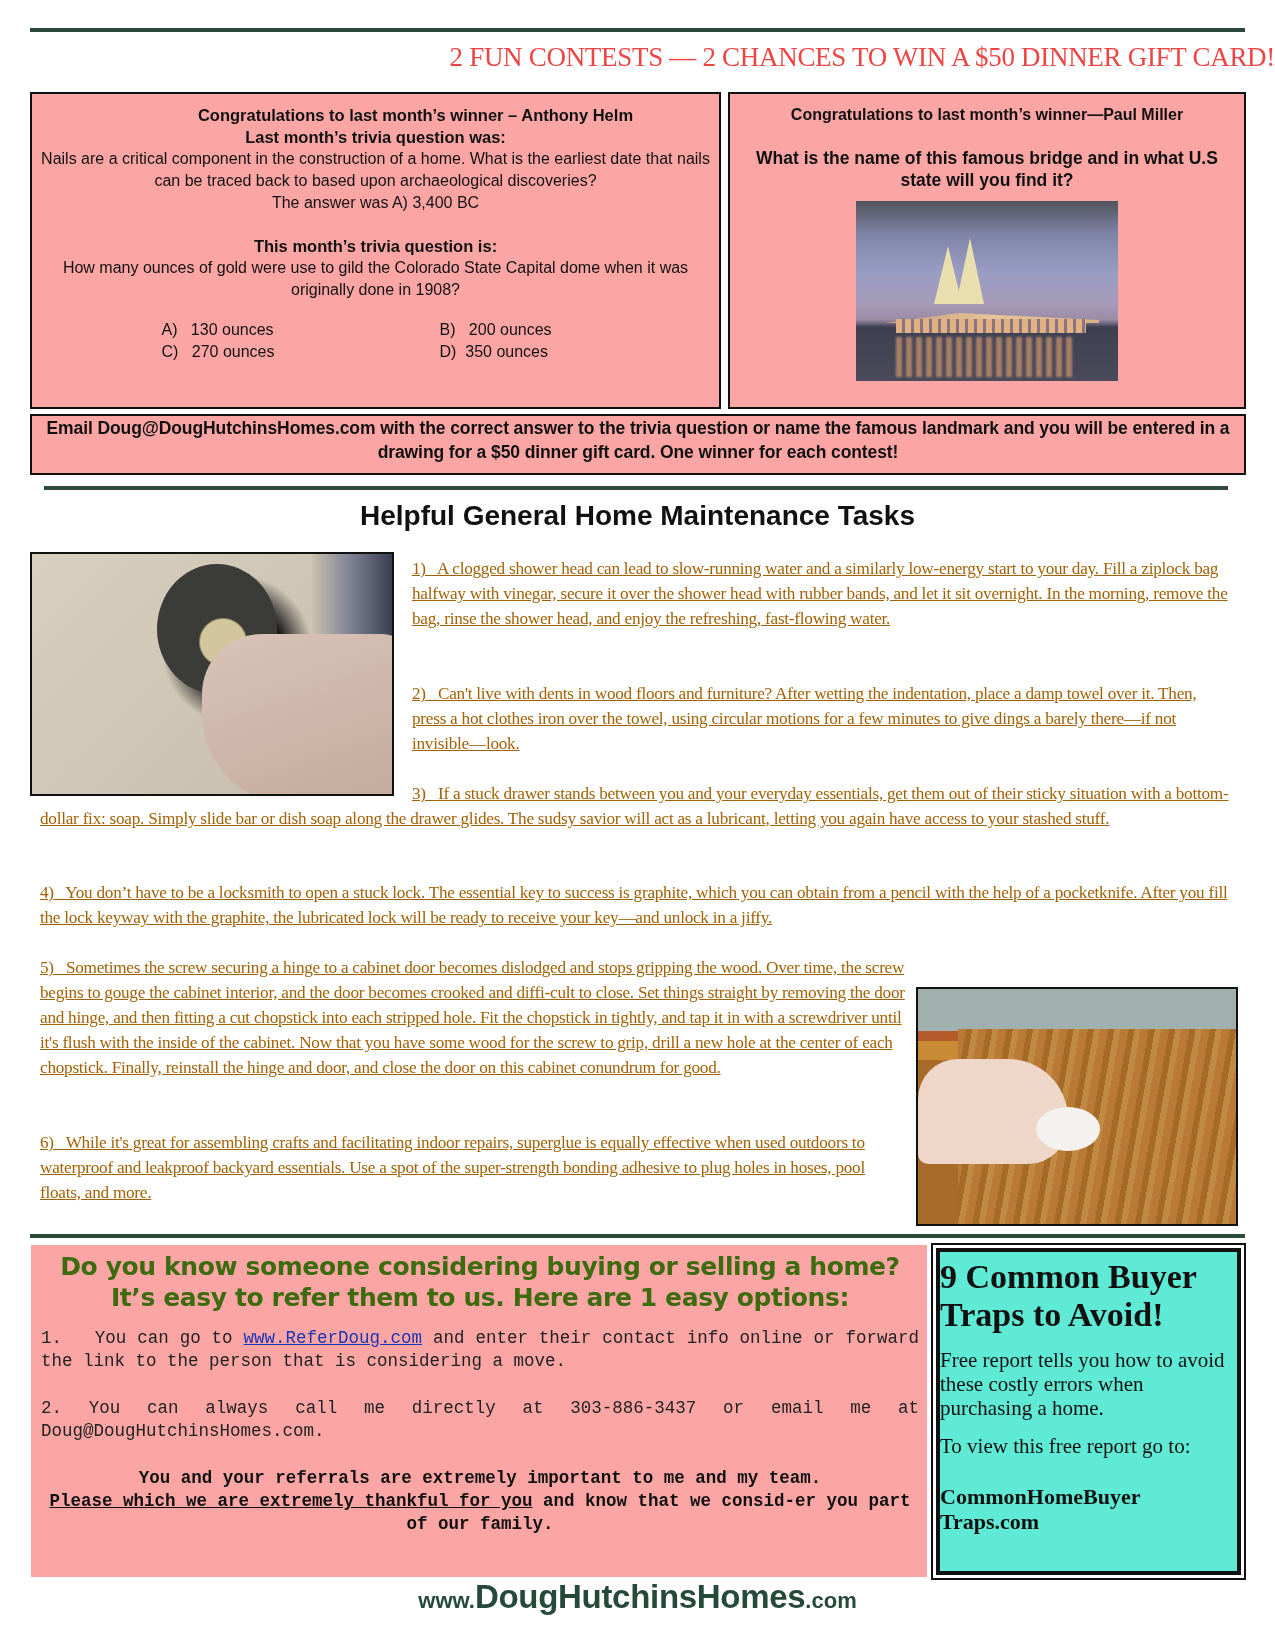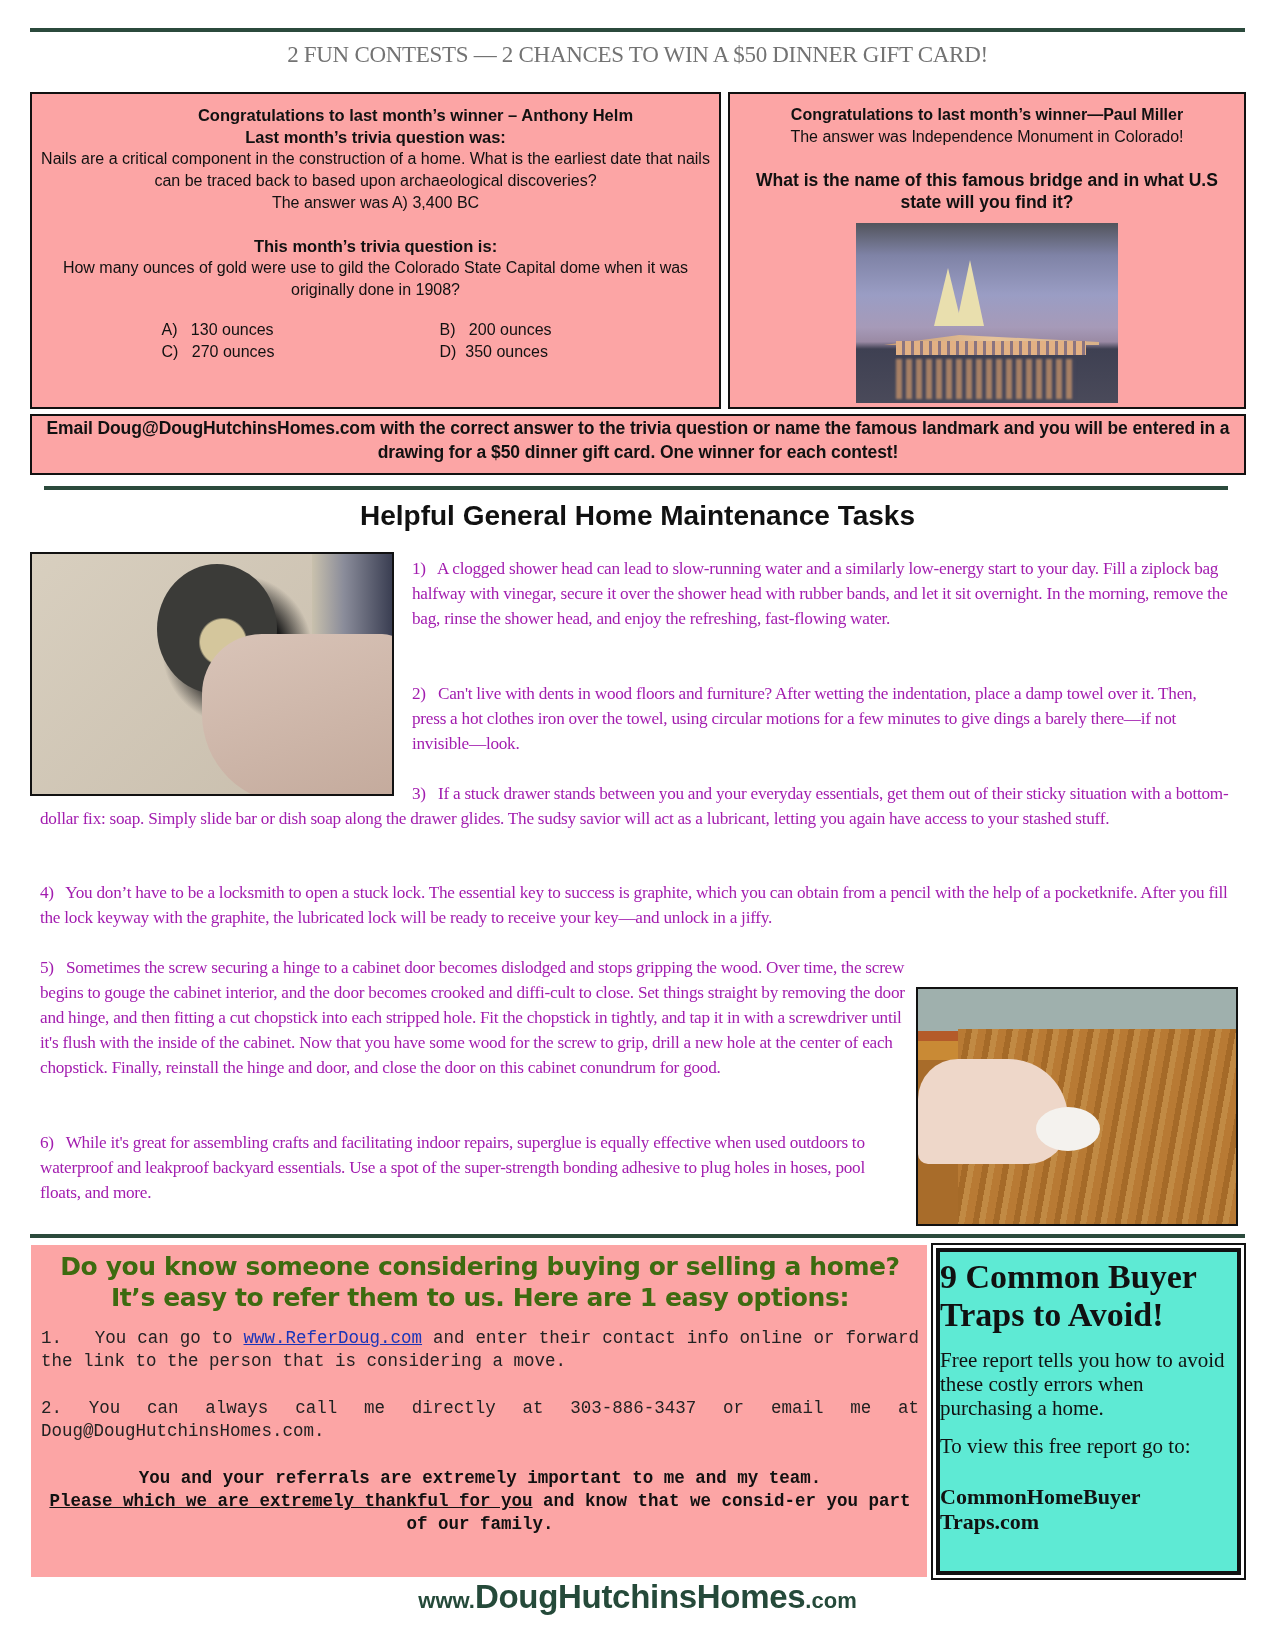--- a/index.html
+++ b/index.html
@@ -5,22 +5,22 @@
   * { box-sizing: border-box; margin: 0; padding: 0; }
   html, body { width: 1275px; height: 1650px; background: #ffffff; overflow: hidden; }
   body { position: relative; font-family: "Liberation Sans", sans-serif; color: #111; }
 
   .rule { position: absolute; background: #2b4a3c; }
   .rule-top { left: 30px; top: 28px; width: 1215px; height: 4px; }
   .rule-mid { left: 44px; top: 486px; width: 1184px; height: 4px; }
   .rule-bot { left: 30px; top: 1234px; width: 1215px; height: 4px; }
 
   .headline {
-    position: absolute; left: 0; top: 42px; width: 1275px; text-align: center;
-    font-family: "Liberation Serif", serif; font-size: 23px; color: #737373;
+    position: absolute; left: 0; top: 42px; width: 1275px; text-align: right;
+    font-family: "Liberation Serif", serif; font-size: 27px; color: #ef4444;
     letter-spacing: -0.3px;
   }
 
   .box { position: absolute; border: 2px solid #111; background: #fca5a5; }
   .trivia-box { left: 30px; top: 92px; width: 691px; height: 317px; text-align: center; padding-top: 10px; }
   .landmark-box { left: 728px; top: 92px; width: 518px; height: 317px; text-align: center; padding-top: 10px; }
   .email-box { left: 30px; top: 414px; width: 1216px; height: 61px; text-align: center; }
 
   .t-bold { font-weight: bold; font-size: 16.5px; line-height: 22px; }
   .t-reg { font-size: 16px; line-height: 22px; }
@@ -53,21 +53,21 @@
   .lock-photo .hand { position: absolute; left: 170px; top: 80px; width: 210px; height: 170px; border-radius: 60px 30px 0 90px; background: linear-gradient(160deg,#d9c4b8,#c3a99b); }
   .lock-photo .pencil { position: absolute; left: 183px; top: 110px; width: 12px; height: 150px; background: #f2c11b; transform: rotate(-22deg); transform-origin: top; }
 
   .soap-photo { left: 916px; top: 987px; width: 322px; height: 239px;
     background: linear-gradient(180deg,#9fb0ad 0 18%, #b45b2a 18% 22%, #c98a35 22% 30%, #a86c2a 30% 100%);
   }
   .soap-photo .panel { position: absolute; left: 40px; top: 40px; width: 300px; height: 220px; background: repeating-linear-gradient(100deg,#b87a34 0 8px,#a56a28 8px 14px,#c18a44 14px 20px); }
   .soap-photo .soap { position: absolute; left: 118px; top: 118px; width: 64px; height: 44px; border-radius: 50%; background: #f4f2ee; }
   .soap-photo .hand { position: absolute; left: 0; top: 70px; width: 150px; height: 105px; border-radius: 40px 60px 40px 10px; background: #eed7c9; }
 
-  .body-text { position: absolute; font-family: "Liberation Serif", serif; font-size: 17.2px; line-height: 25px; color: #a21caf; letter-spacing: -0.25px; }
+  .body-text { position: absolute; font-family: "Liberation Serif", serif; font-size: 17.2px; line-height: 25px; color: #a16207; letter-spacing: -0.25px; text-decoration: underline; }
   .tip1 { left: 412px; top: 556px; width: 820px; }
   .tip2 { left: 412px; top: 681px; width: 820px; }
   .tip3 { left: 40px; top: 781px; width: 1200px; text-indent: 372px; }
   .tip4 { left: 40px; top: 880px; width: 1210px; }
   .tip5 { left: 40px; top: 955px; width: 868px; }
   .tip6 { left: 40px; top: 1130px; width: 868px; }
 
   .referral-box { left: 31px; top: 1245px; width: 896px; height: 332px; border: 2px solid #fca5a5; padding: 4px 6px 0 8px; font-family: "Liberation Mono", monospace; }
   .ref-head { text-align: center; color: #3d6b10; font-family: "DejaVu Sans", sans-serif; font-weight: bold; font-size: 25px; line-height: 31px; letter-spacing: -0.4px; }
   .ref-p { font-size: 17.5px; line-height: 23px; color: #222; text-align: justify; margin-top: 14px; }
@@ -105,21 +105,20 @@
   <div class="answers">
     <div><span>A)</span>&nbsp;&nbsp;&nbsp;<span>130 ounces</span></div>
     <div><span>B)</span>&nbsp;&nbsp;&nbsp;<span>200 ounces</span></div>
     <div><span>C)</span>&nbsp;&nbsp;&nbsp;<span>270 ounces</span></div>
     <div><span>D)</span>&nbsp;&nbsp;<span>350 ounces</span></div>
   </div>
 </div>
 
 <div class="box landmark-box">
   <div class="t-bold" style="font-size:16px;">Congratulations to last month’s winner—Paul Miller</div>
-  <div class="t-reg">The answer was Independence Monument in Colorado!</div>
   <div class="gap"></div>
   <div class="t-bold" style="font-size:17.5px;padding:0 10px;text-align:center;">What is the name of this famous bridge and in what U.S state will you find it?</div>
   <div class="bridge-img">
     <div class="deck"></div>
     <div class="pylon p1"></div>
     <div class="pylon p2"></div>
     <div class="piers"></div>
     <div class="reflect"></div>
   </div>
 </div>

